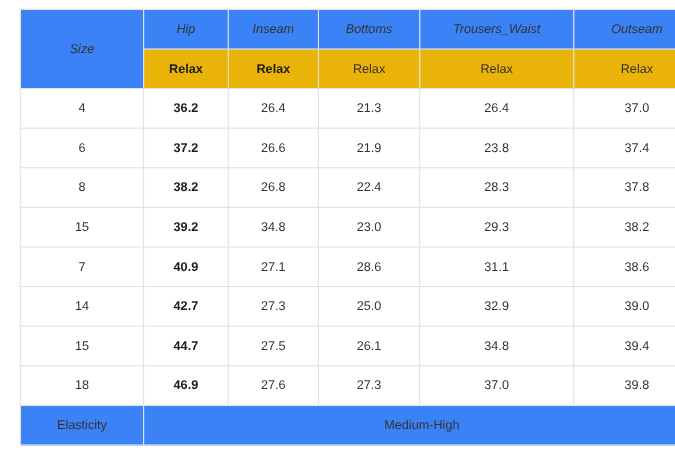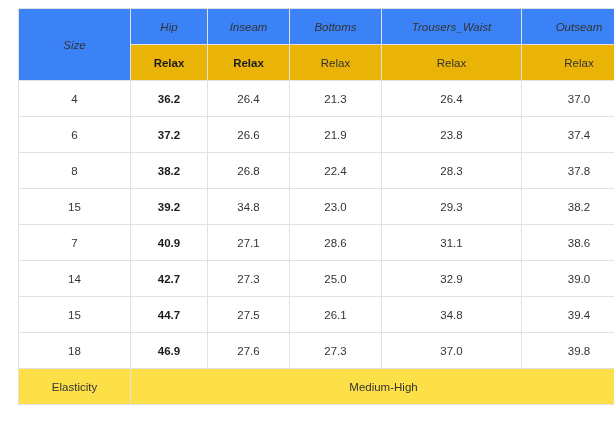--- a/index.html
+++ b/index.html
@@ -68,21 +68,21 @@
   .sub-row td.em,
   .data-row td.em {
     font-weight: bold;
     color: #1c1c1c;
   }
   .data-row td {
     background: #ffffff;
     height: 35px;
   }
   .footer-row td {
-    background: #fde047;
+    background: #3b82f6;
     height: 37px;
     font-size: 11.5px;
     color: #333333;
   }
   col.c-size { width: 112px; }
   col.c-hip { width: 77px; }
   col.c-inseam { width: 82px; }
   col.c-bottoms { width: 92px; }
   col.c-waist { width: 140px; }
   col.c-outseam { width: 115px; }

